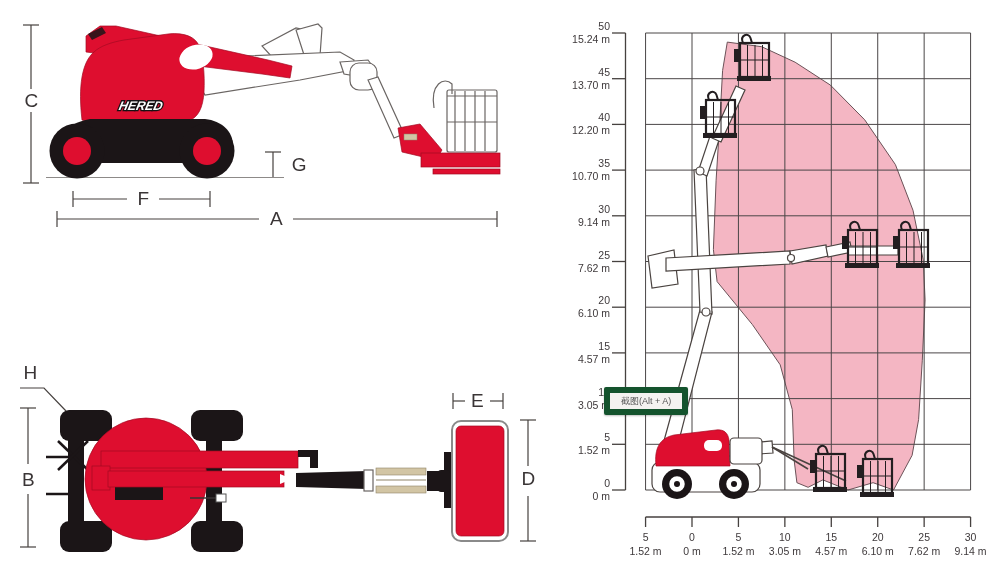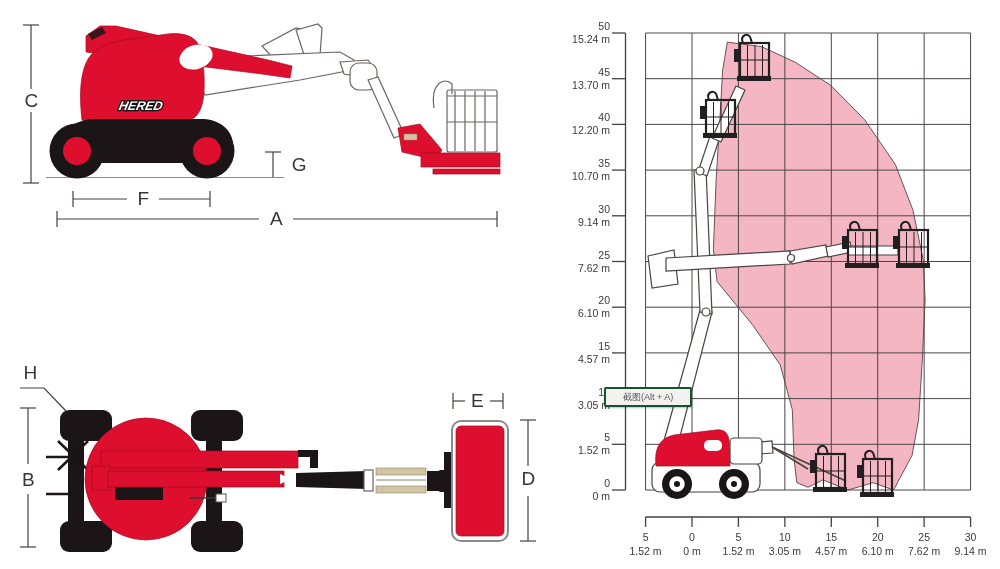--- a/index.html
+++ b/index.html
@@ -27,23 +27,23 @@
 
   
   .cart{fill:#ffffff;stroke:#4a4340;stroke-width:1.2;}
   .cline{fill:none;stroke:#4a4340;stroke-width:1.6;}
   .bsk{stroke:#231e20;fill:none;}
   text.ticklbl{font-family:"Liberation Sans",sans-serif;font-size:10.5px;font-weight:500;
                fill:#3e393b;}
 
   
   .tooltip{position:absolute;left:604px;top:387px;z-index:5;
-           background:#f4f2f0;border:2px solid #14532d;border-radius:2px;
+           background:#f4f2f0;border:6px solid #14532d;border-radius:2px;
            box-shadow:0 1px 2px rgba(0,0,0,.25);
-           font-size:9px;line-height:14px;color:#555;padding:1px 17px;white-space:nowrap;}
+           font-size:9px;line-height:14px;color:#555;padding:1px 11px;white-space:nowrap;}
 </style>
 </head>
 <body>
 
 <div class="stage">
 <svg width="1000" height="569" viewBox="0 0 1000 569">
 
   <defs>
 
     <g id="cbasket">

